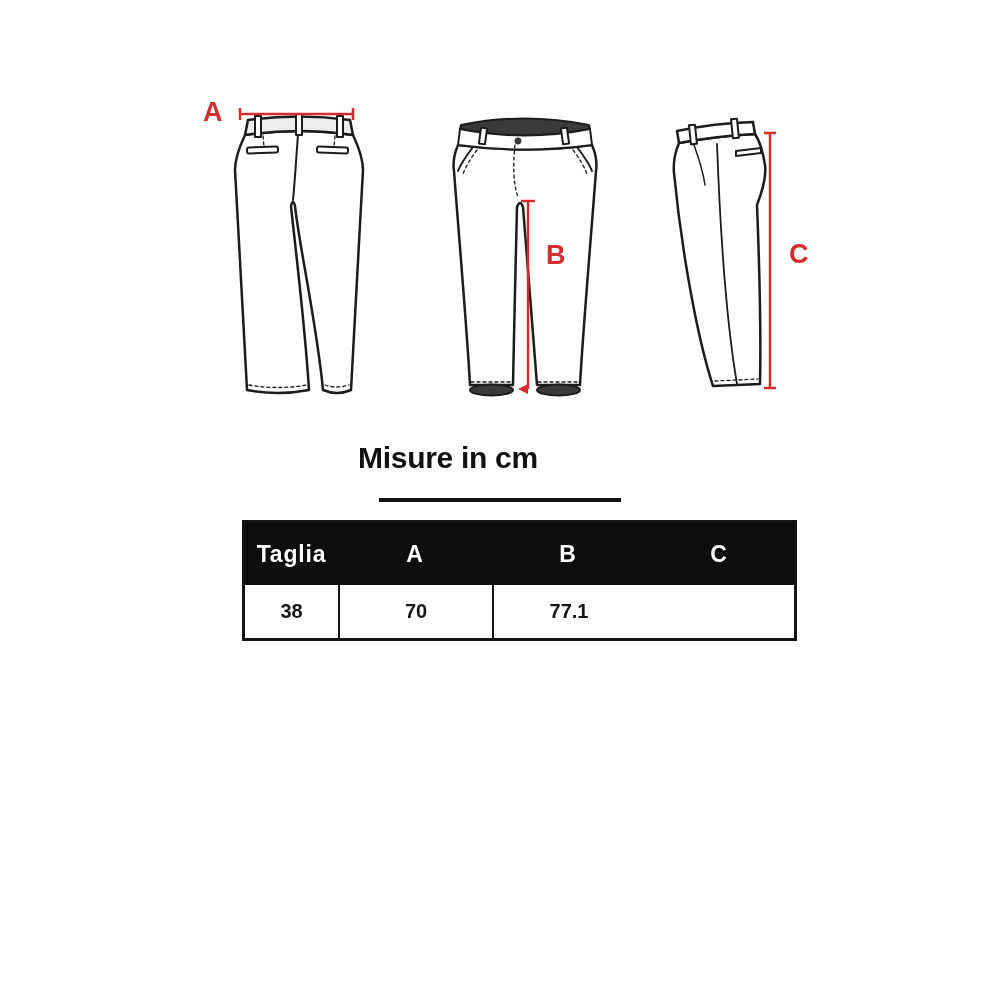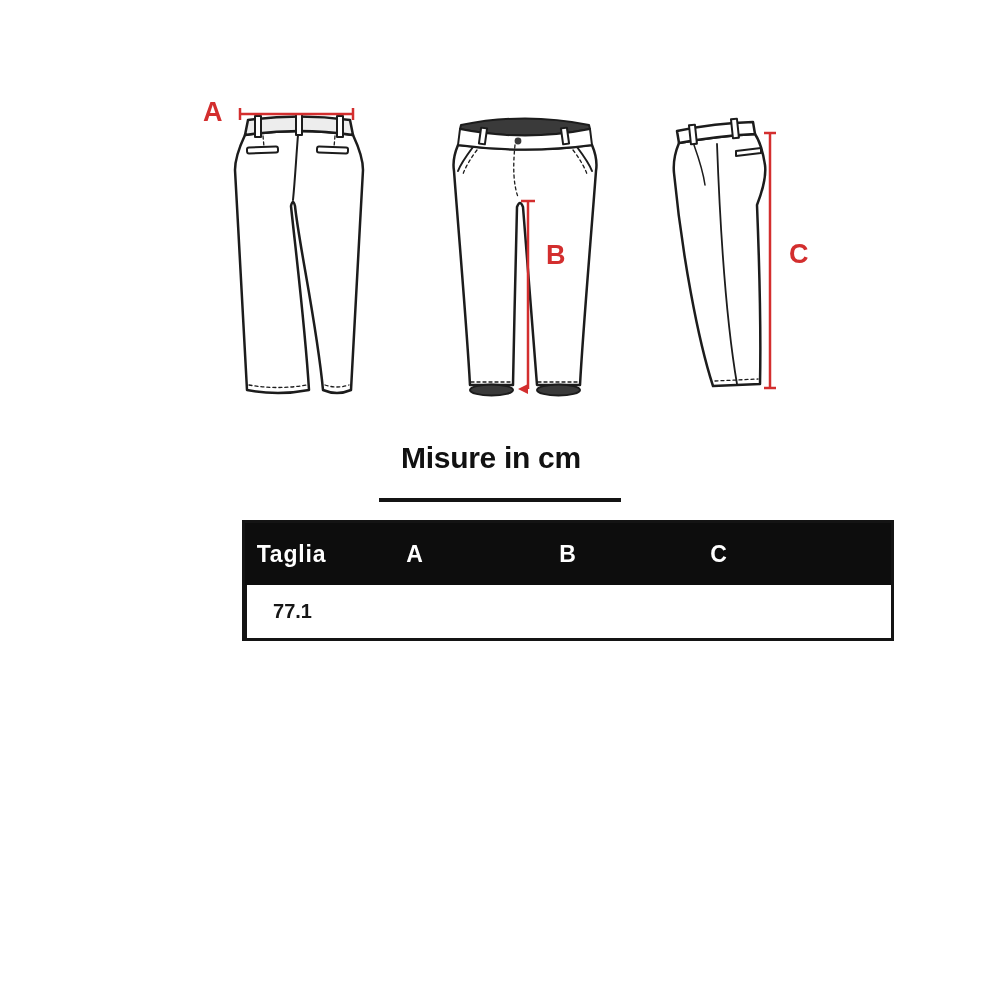--- a/index.html
+++ b/index.html
@@ -25,28 +25,28 @@
   .fill-dark{fill:var(--dark);}
   .red-ln{stroke:var(--accent);fill:none;stroke-linecap:butt;}
   .red-fill{fill:var(--accent);stroke:none;}
   .dash{stroke-dasharray:3 3;stroke-width:1.3;}
   .measure-letter{
     position:absolute;color:var(--accent);font-weight:bold;
     font-size:27px;line-height:1;letter-spacing:0;
   }
   .title{
     position:absolute;left:0;top:441px;width:896px;text-align:center;
-    font-size:30px;font-weight:bold;color:#111;letter-spacing:-0.3px;margin-left:43px;
+    font-size:30px;font-weight:bold;color:#111;letter-spacing:-0.3px;
   }
   .title-underline{
     position:absolute;left:379px;top:498px;width:242px;height:4px;
     background:var(--tbl-border);
   }
   .size-table{
-    position:absolute;left:242px;top:520px;width:652px;
+    position:absolute;left:242px;top:520px;width:555px;
     border:3px solid var(--tbl-border);background:#fff;
   }
   .thead{
     display:grid;grid-template-columns:93px 154px 152px 150px;
     background:var(--th-bg);color:var(--th-fg);height:62px;align-items:center;
   }
   .th{text-align:center;font-weight:bold;font-size:23px;letter-spacing:0.8px;}
   .trow{display:grid;grid-template-columns:93px 154px 152px 150px;height:53px;}
   .td{
     display:flex;align-items:center;justify-content:center;
@@ -157,17 +157,19 @@
   <div class="title-underline"></div>
 
   <div class="size-table">
     <div class="thead">
       <div class="th">Taglia</div>
       <div class="th">A</div>
       <div class="th">B</div>
       <div class="th">C</div>
     </div>
     <div class="trow">
+      <div class="td first">38</div>
+      <div class="td">70</div>
       <div class="td">77.1</div>
     </div>
   </div>
 
 </div>
 
 </body></html>

